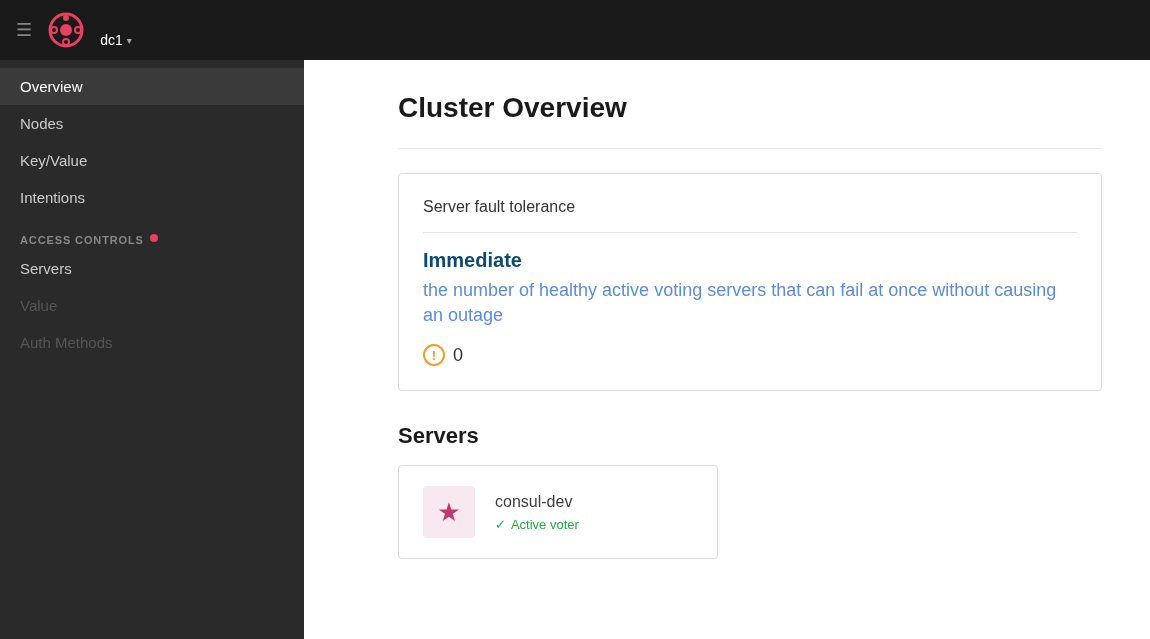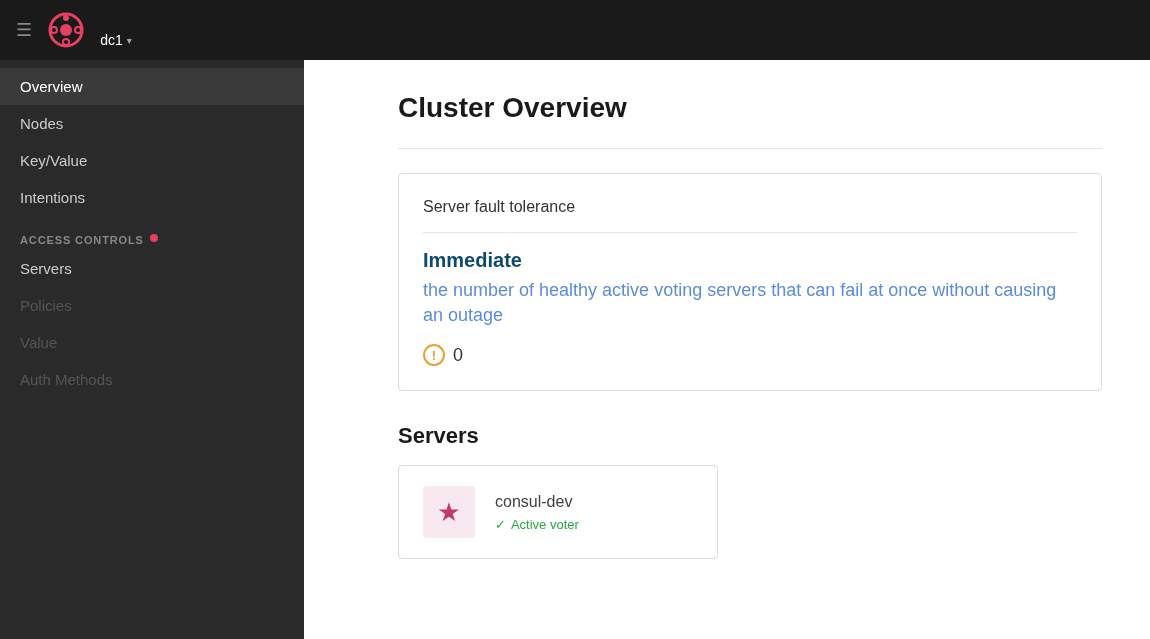--- a/index.html
+++ b/index.html
@@ -247,23 +247,20 @@
 
     <div class="sidebar-section-header">
       <span>ACCESS CONTROLS</span>
       <span class="red-dot"></span>
     </div>
 
     <div class="sidebar-item">
       <span>Servers</span>
     </div>
     <div class="sidebar-item disabled">
-      <span>Policies</span>
-    </div>
-    <div class="sidebar-item disabled">
       <span>Value</span>
     </div>
     <div class="sidebar-item disabled">
       <span>Auth Methods</span>
     </div>
   </aside>
 
   <main class="main-content">
     <h1 class="page-title">Cluster Overview</h1>
     <hr class="divider">

